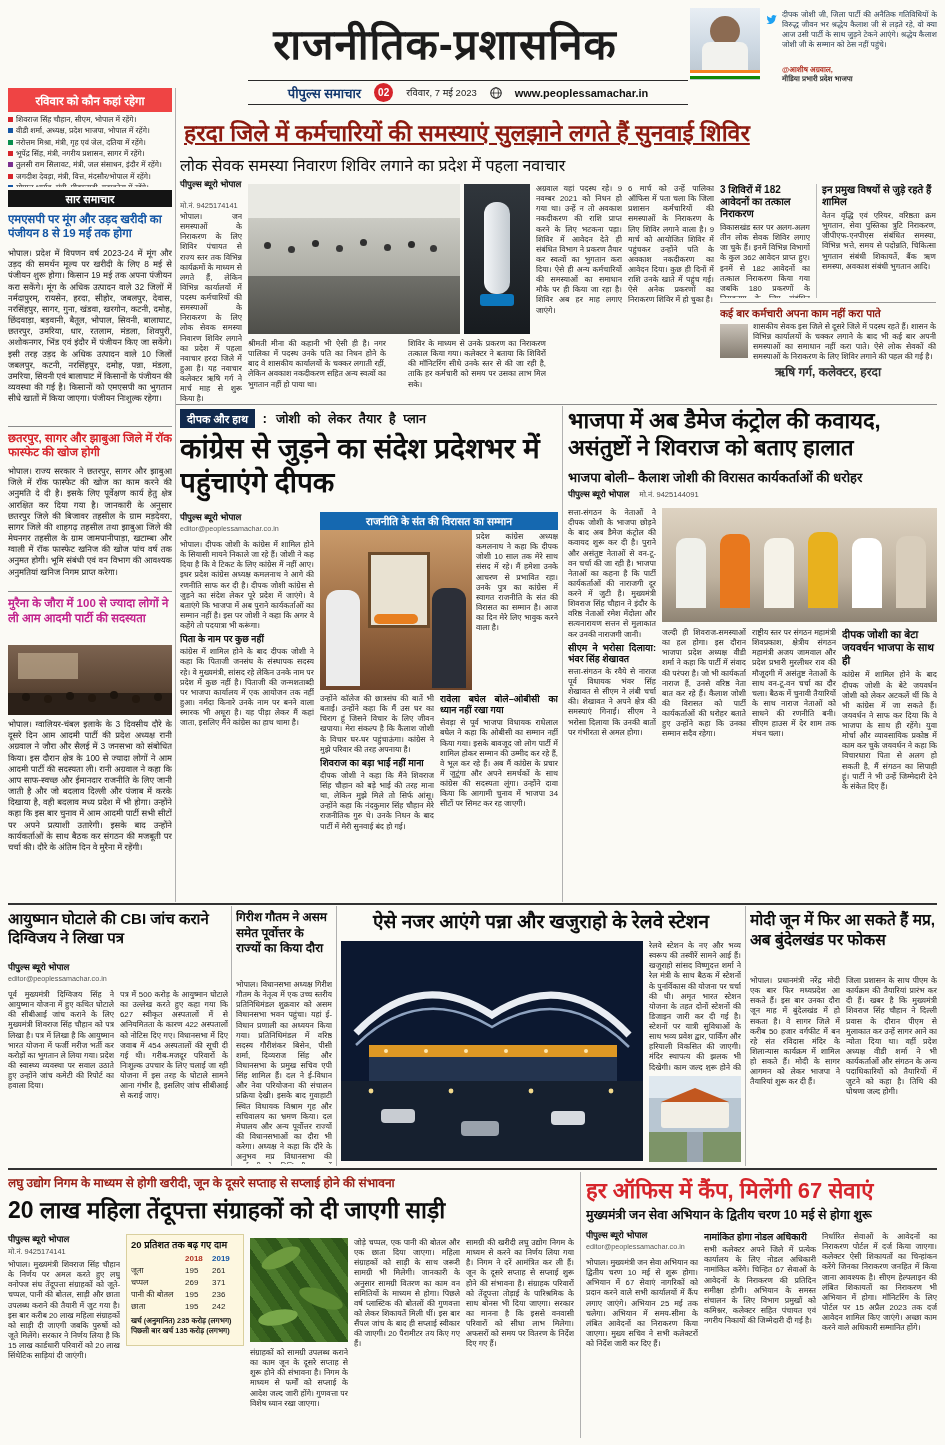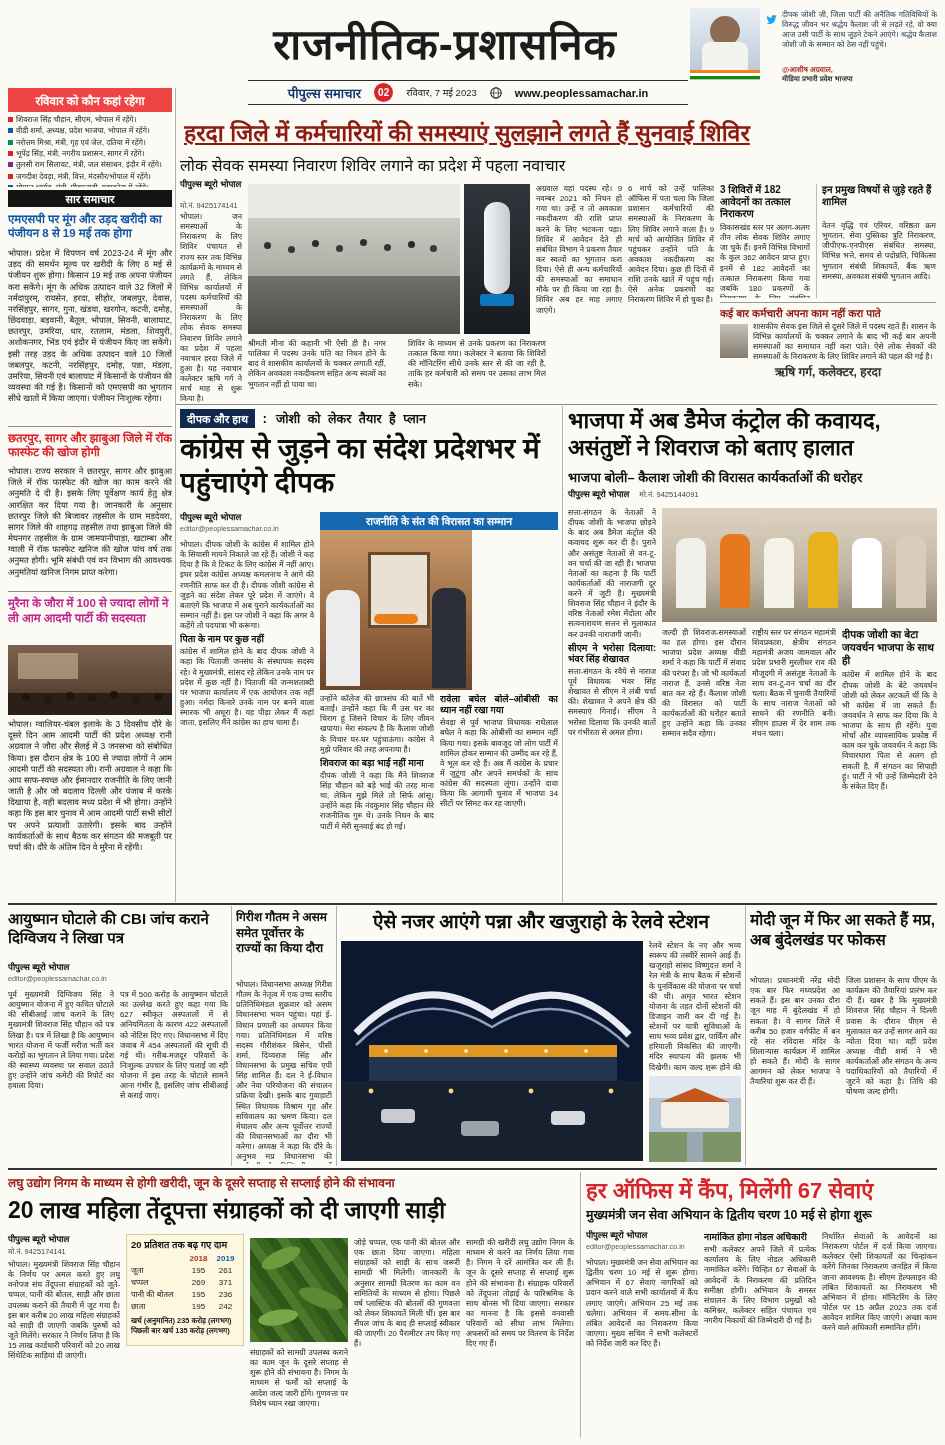--- a/index.html
+++ b/index.html
@@ -16,21 +16,21 @@
   .sub-in{font-weight:bold;font-size:9.3px;line-height:1.2;color:#101010;margin:3px 0 2px;}
   .kicker-box{background:#10294d;color:#fff;font-weight:bold;font-size:11px;padding:2px 7px;}
   .who-item{display:flex;gap:3px;font-size:7.6px;line-height:1.3;margin-bottom:1.5px;}
   .who-item .sq{flex:0 0 5px;width:5px;height:5px;margin-top:2px;}
   .who-item:nth-child(1) .sq{background:#d6252b}.who-item:nth-child(2) .sq{background:#1557a5}
   .who-item:nth-child(3) .sq{background:#0a8f4e}.who-item:nth-child(4) .sq{background:#d6252b}
   .who-item:nth-child(5) .sq{background:#7a2f8f}.who-item:nth-child(6) .sq{background:#d6252b}
   .who-item:nth-child(7) .sq{background:#1557a5}
   .trow{display:flex;font-size:8px;line-height:1.5;}
   .trow .tn{flex:1;}
-  .trow .tv{width:27px;text-align:center;}
+  .trow .tv{width:27px;text-align:left;}
   .attrib{font-size:12px;font-weight:bold;text-align:center;color:#333;}
   .byl{font-size:8.6px;font-weight:bold;color:#111;line-height:1.25;}
   .eml{font-size:7.2px;color:#555;line-height:1.3;}
 </style>
 </head>
 <body>
 
 <div class="page">
 
   <div class="abs" style="left:180px;top:14px;width:530px;height:60px;font-size:42px;font-weight:800;text-align:center;color:#1c1c1c;letter-spacing:1px;white-space:nowrap;overflow:hidden;">राजनीतिक-प्रशासनिक</div>
@@ -139,21 +139,21 @@
   </div>
 
   <div class="abs small-txt" style="left:536px;top:184px;width:86px;height:218px;">अग्रवाल यहां पदस्थ रहे। 9 नवम्बर 2021 को निधन हो गया था। उन्हें न तो अवकाश नकदीकरण की राशि प्राप्त करने के लिए भटकना पड़ा। शिविर में आवेदन देते ही संबंधित विभाग ने प्रकरण तैयार कर स्वत्वों का भुगतान करा दिया। ऐसे ही अन्य कर्मचारियों की समस्याओं का समाधान मौके पर ही किया जा रहा है। शिविर अब हर माह लगाए जाएंगे।</div>
   <div class="abs small-txt" style="left:628px;top:184px;width:86px;height:218px;">6 मार्च को उन्हें पालिका ऑफिस में पता चला कि जिला प्रशासन कर्मचारियों की समस्याओं के निराकरण के लिए शिविर लगाने वाला है। 9 मार्च को आयोजित शिविर में पहुंचकर उन्होंने पति के अवकाश नकदीकरण का आवेदन दिया। कुछ ही दिनों में राशि उनके खाते में पहुंच गई। ऐसे अनेक प्रकरणों का निराकरण शिविर में हो चुका है।</div>
 
   <div class="abs" style="left:720px;top:184px;width:90px;height:114px;overflow:hidden;">
     <div style="font-size:10px;font-weight:800;line-height:1.2;color:#111;margin-bottom:3px;">3 शिविरों में 182 आवेदनों का तत्काल निराकरण</div>
     <div class="small-txt">विकासखंड स्तर पर अलग-अलग तीन लोक सेवक शिविर लगाए जा चुके हैं। इनमें विभिन्न विभागों के कुल 362 आवेदन प्राप्त हुए। इनमें से 182 आवेदनों का तत्काल निराकरण किया गया जबकि 180 प्रकरणों के निराकरण के लिए संबंधित विभाग द्वारा कार्रवाई चल रही है।</div>
   </div>
   <div class="abs" style="left:816px;top:184px;width:120px;height:114px;overflow:hidden;border-left:1px solid #bbb;padding-left:5px;box-sizing:border-box;">
-    <div style="font-size:10px;font-weight:800;line-height:1.2;color:#111;margin-bottom:13px;">इन प्रमुख विषयों से जुड़े रहते हैं शामिल</div>
+    <div style="font-size:10px;font-weight:800;line-height:1.2;color:#111;margin-bottom:3px;">इन प्रमुख विषयों से जुड़े रहते हैं शामिल</div>
     <div class="small-txt">वेतन वृद्धि एवं एरियर, वरिष्ठता क्रम भुगतान, सेवा पुस्तिका त्रुटि निराकरण, जीपीएफ-एनपीएस संबंधित समस्या, विभिन्न भत्ते, समय से पदोन्नति, चिकित्सा भुगतान संबंधी शिकायतें, बैंक ऋण समस्या, अवकाश संबंधी भुगतान आदि।</div>
   </div>
 
   <div class="abs" style="left:720px;top:302px;width:216px;height:100px;border-top:1px solid #999;padding-top:3px;box-sizing:border-box;overflow:hidden;">
     <div style="font-size:10.5px;font-weight:800;color:#8e1a10;margin-bottom:2px;">कई बार कर्मचारी अपना काम नहीं करा पाते</div>
     <div class="ph" style="position:static;float:left;width:28px;height:34px;margin:2px 5px 2px 0;background:linear-gradient(180deg,#c9c2b8,#847c70);"></div>
     <div class="small-txt" style="overflow:visible;">शासकीय सेवक इस जिले से दूसरे जिले में पदस्थ रहते हैं। शासन के विभिन्न कार्यालयों के चक्कर लगाने के बाद भी कई बार अपनी समस्याओं का समाधान नहीं करा पाते। ऐसे लोक सेवकों की समस्याओं के निराकरण के लिए शिविर लगाने की पहल की गई है।</div>
     <div class="attrib">ऋषि गर्ग, कलेक्टर, हरदा</div>
   </div>
 
@@ -177,20 +177,21 @@
     <span>कांग्रेस में शामिल होने के बाद दीपक जोशी ने कहा कि पिताजी जनसंघ के संस्थापक सदस्य रहे। वे मुख्यमंत्री, सांसद रहे लेकिन उनके नाम पर प्रदेश में कुछ नहीं है। पिताजी की जन्मशताब्दी पर भाजपा कार्यालय में एक आयोजन तक नहीं हुआ। नर्मदा किनारे उनके नाम पर बनने वाला स्मारक भी अधूरा है। यह पीड़ा लेकर मैं कहां जाता, इसलिए मैंने कांग्रेस का हाथ थामा है।</span>
   </div>
 
   <div class="abs" style="left:320px;top:512px;width:238px;height:18px;background:#1568b0;color:#fff;font-size:10.5px;font-weight:bold;display:flex;align-items:center;justify-content:center;">राजनीति के संत की विरासत का सम्मान</div>
   <div class="ph" style="left:320px;top:530px;width:152px;height:160px;background:linear-gradient(180deg,#c99a6a 0%,#9a6a42 55%,#6d452b 100%);">
     <div class="abs" style="left:48px;top:22px;width:56px;height:70px;background:#e9e2d2;border:3px solid #6b4a2a;"></div>
     <div class="abs" style="left:54px;top:84px;width:44px;height:10px;border-radius:10px;background:#e87f1f;"></div>
     <div class="abs" style="left:6px;top:60px;width:34px;height:96px;border-radius:12px 12px 0 0;background:#ececec;"></div>
     <div class="abs" style="left:112px;top:58px;width:34px;height:100px;border-radius:12px 12px 0 0;background:#2c2f38;"></div>
   </div>
+  <div class="abs small-txt" style="left:476px;top:532px;width:82px;height:158px;">प्रदेश कांग्रेस अध्यक्ष कमलनाथ ने कहा कि दीपक जोशी 10 साल तक मेरे साथ संसद में रहे। मैं हमेशा उनके आचरण से प्रभावित रहा। उनके पुत्र का कांग्रेस में स्वागत राजनीति के संत की विरासत का सम्मान है। आज का दिन मेरे लिए भावुक करने वाला है।</div>
 
   <div class="abs small-txt" style="left:320px;top:694px;width:114px;height:208px;">
     <span>उन्होंने कॉलेज की छात्रसंघ की बातें भी बताईं। उन्होंने कहा कि मैं उस घर का चिराग हूं जिसने विचार के लिए जीवन खपाया। मेरा संकल्प है कि कैलाश जोशी के विचार घर-घर पहुंचाऊंगा। कांग्रेस ने मुझे परिवार की तरह अपनाया है।</span>
     <div class="sub-in">शिवराज का बड़ा भाई नहीं माना</div>
     <span>दीपक जोशी ने कहा कि मैंने शिवराज सिंह चौहान को बड़े भाई की तरह माना था, लेकिन मुझे मिले तो सिर्फ आंसू। उन्होंने कहा कि नंदकुमार सिंह चौहान मेरे राजनीतिक गुरु थे। उनके निधन के बाद पार्टी में मेरी सुनवाई बंद हो गई।</span>
   </div>
   <div class="abs small-txt" style="left:440px;top:694px;width:118px;height:208px;">
     <div class="sub-in" style="margin-top:0;">रावेला बघेल बोले–ओबीसी का ध्यान नहीं रखा गया</div>
     <span>सेवड़ा से पूर्व भाजपा विधायक राधेलाल बघेल ने कहा कि ओबीसी का सम्मान नहीं किया गया। इसके बावजूद जो लोग पार्टी में शामिल होकर सम्मान की उम्मीद कर रहे हैं, वे भूल कर रहे हैं। अब मैं कांग्रेस के प्रचार में जुटूंगा और अपने समर्थकों के साथ कांग्रेस की सदस्यता लूंगा। उन्होंने दावा किया कि आगामी चुनाव में भाजपा 34 सीटों पर सिमट कर रह जाएगी।</span>
   </div>

